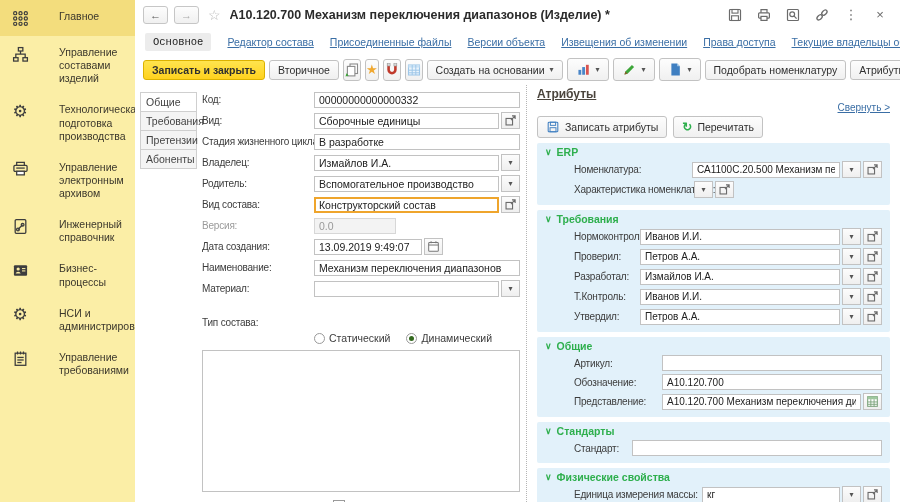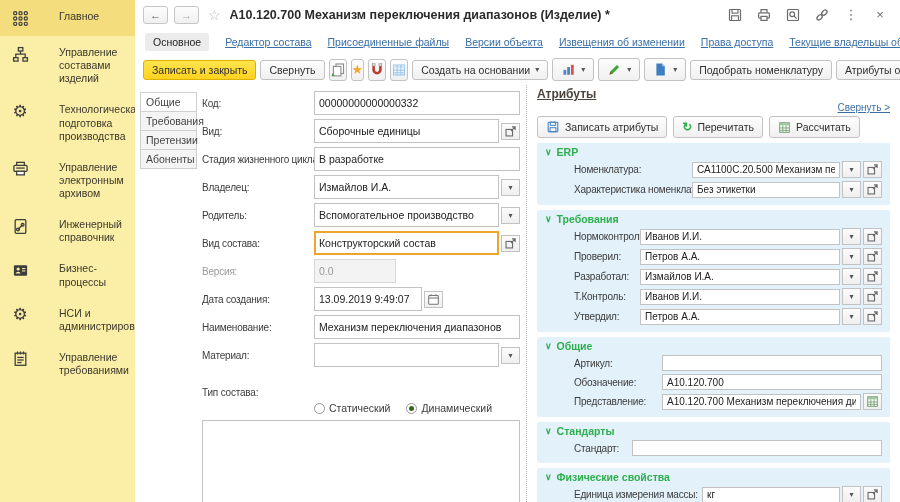--- a/index.html
+++ b/index.html
@@ -16,40 +16,40 @@
   
   .main{flex:1;display:flex;flex-direction:column;min-width:0;background:#fff;}
   .titlebar{height:29px;display:flex;align-items:center;padding:0 12px 0 8px;gap:6px;}
   .navbtn{width:25px;height:18px;border:1px solid #c6c6c6;background:linear-gradient(#fdfdfd,#f0f0f0);border-radius:3px;font-size:11px;color:#555;display:flex;align-items:center;justify-content:center;cursor:pointer;}
   .navbtn.fwd{color:#aaa;}
   .star{color:#b9b9b9;font-size:14px;margin:0 3px;}
   .title{font-size:12.5px;font-weight:bold;color:#2b2b2b;white-space:nowrap;overflow:hidden;text-overflow:ellipsis;flex:1;}
   .winicons{display:flex;gap:13px;align-items:center;color:#6b6b6b;}
   .wi{width:16px;height:16px;display:flex;align-items:center;justify-content:center;font-size:13px;cursor:pointer;}
   .tabs{display:flex;align-items:center;gap:16px;padding:0 10px;height:25px;flex-shrink:0;}
-  .tab-active{background:#ececec;color:#222;padding:3px 8px;border-radius:2px;cursor:pointer;}
+  .tab-active{background:#ececec;color:#222;padding:3px 8px;border-radius:2px;cursor:pointer;font-family:Liberation Mono, monospace;}
   .tab-link{color:#3a6ea5;text-decoration:underline;cursor:pointer;white-space:nowrap;}
   
   .toolbar{display:flex;align-items:center;gap:4px;padding:4px 8px;flex-shrink:0;}
   .btn{border:1px solid #c2c2c2;background:linear-gradient(#fdfdfd,#f0f0f0);border-radius:3px;padding:3px 8px;font-size:10.5px;color:#2f2f2f;display:inline-flex;align-items:center;gap:5px;white-space:nowrap;cursor:pointer;}
-  .btn.primary{background:linear-gradient(#ffe44e,#ffd21e);border-color:#dcb200;font-weight:normal;padding-left:8px;}
+  .btn.primary{background:linear-gradient(#ffe44e,#ffd21e);border-color:#dcb200;font-weight:bold;padding-left:8px;}
   .iconbtn{width:26px;height:22px;padding:0;justify-content:center;}
   .caret{font-size:8px;color:#555;}
   
   .content{flex:1;display:flex;min-height:0;}
   .formpane{width:392px;flex-shrink:0;display:flex;padding:6px 6px 0 5px;border-right:1px dotted #b5b5b5;}
   .vtabs{width:57px;flex-shrink:0;display:flex;flex-direction:column;margin-top:1px;}
   .vtab{border:1px solid #cfcfcf;border-bottom:none;padding:3px 5px;background:#f4f4f4;color:#444;cursor:pointer;}
   .vtab:last-child{border-bottom:1px solid #cfcfcf;}
   .vtab.active{background:#fff;font-weight:normal;}
   .fields{flex:1;padding-left:5px;min-width:0;}
   .frow{display:flex;align-items:center;margin-bottom:4px;min-height:17px;}
   .flbl{width:112px;flex-shrink:0;color:#3c3c3c;white-space:nowrap;letter-spacing:-0.2px;font-size:10px;}
   .flbl.dim{color:#9a9a9a;}
-  .fin{height:24px;border:1px solid #c2c2c2;padding:1px 4px;font-size:10.5px;color:#222;flex:1;min-width:0;font-family:inherit;background:#fff;}
+  .fin{height:16px;border:1px solid #c2c2c2;padding:1px 4px;font-size:10.5px;color:#222;flex:1;min-width:0;font-family:inherit;background:#fff;}
   .fin.dis{background:#f3f3f3;color:#999;border-color:#d7d7d7;flex:none;width:82px;}
   .fin.date{flex:none;width:108px;}
   .fin.hl{border:2px solid #efa52c;padding:0 3px;}
   .sq{width:19px;height:17px;border:1px solid #c2c2c2;background:linear-gradient(#fcfcfc,#efefef);display:inline-flex;align-items:center;justify-content:center;flex-shrink:0;margin-left:2px;color:#555;cursor:pointer;padding:0;}
   .radio{width:11px;height:11px;border:1px solid #9a9a9a;border-radius:50%;display:inline-block;background:#fff;position:relative;margin-right:4px;flex-shrink:0;}
   .radio.on::after{content:"";position:absolute;left:2px;top:2px;right:2px;bottom:2px;background:#33691e;border-radius:50%;}
   .ropt{display:inline-flex;align-items:flex-end;margin-right:16px;color:#3c3c3c;cursor:pointer;margin-top:31px;}
   .bigbox{width:100%;height:142px;border:1px solid #c2c2c2;resize:none;margin-top:2px;font-family:inherit;}
   .chkrow{display:flex;align-items:center;margin-top:6px;gap:6px;}
   .chk{width:12px;height:12px;border:1px solid #9a9a9a;background:#fff;cursor:pointer;flex-shrink:0;}
@@ -300,21 +300,21 @@
       <span class="tab-link">Присоединенные файлы</span>
       <span class="tab-link">Версии объекта</span>
       <span class="tab-link">Извещения об изменении</span>
       <span class="tab-link">Права доступа</span>
       <span class="tab-link">Текущие владельцы объекта</span>
 
     </div>
 
     <div class="toolbar">
       <button class="btn primary">Записать и закрыть</button>
-      <button class="btn">Свернуть</button>
+      <button class="btn">Вторичное</button>
       <button class="btn iconbtn">
           <svg width="16" height="16">
             <use href="#i-copy"></use>
           </svg>
         </button>
       <button class="btn iconbtn">
           <span style="color:#f0a830;font-size:13px">★</span>
         </button>
       <button class="btn iconbtn">
           <svg width="16" height="16">
@@ -467,26 +467,20 @@
           <button class="btn">
               <svg width="14" height="14" style="color:#3f7fc1">
                 <use href="#i-floppy"></use>
               </svg>
               <span>Записать атрибуты</span>
             </button>
           <button class="btn">
               <span style="color:#2eaf4d;font-weight:bold;font-size:12px">↻</span>
               <span>Перечитать</span>
             </button>
-          <button class="btn">
-              <svg width="13" height="13">
-                <use href="#i-calc"></use>
-              </svg>
-              <span>Рассчитать</span>
-            </button>
         </div>
 
         <div class="asec">
           <div class="asec-h">
               <span class="chev">∨</span>
               <span>ERP</span>
             </div>
           <div class="arow">
             <span class="albl w-erp">Номенклатура:</span>
             <input class="ain" value="СА1100С.20.500 Механизм переключения диапазонов" style="">
@@ -494,21 +488,20 @@
                 <span style="font-size:8px">▾</span>
               </button>
             <button class="sq">
                 <svg width="13" height="13">
                   <use href="#i-open"></use>
                 </svg>
               </button>
           </div>
           <div class="arow">
             <span class="albl w-erp">Характеристика номенклатуры:</span>
-            <input class="ain" value="Без этикетки" style="">
             <button class="sq">
                 <span style="font-size:8px">▾</span>
               </button>
             <button class="sq">
                 <svg width="13" height="13">
                   <use href="#i-open"></use>
                 </svg>
               </button>
           </div>
         </div>

